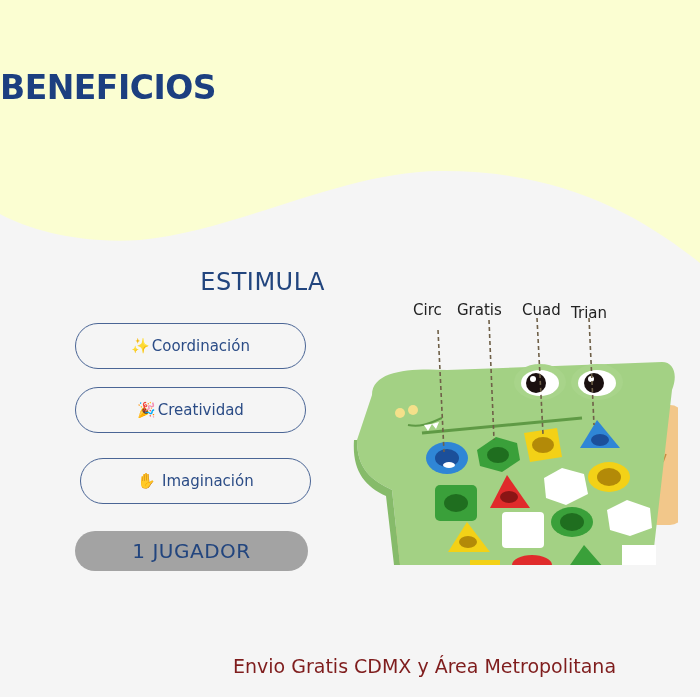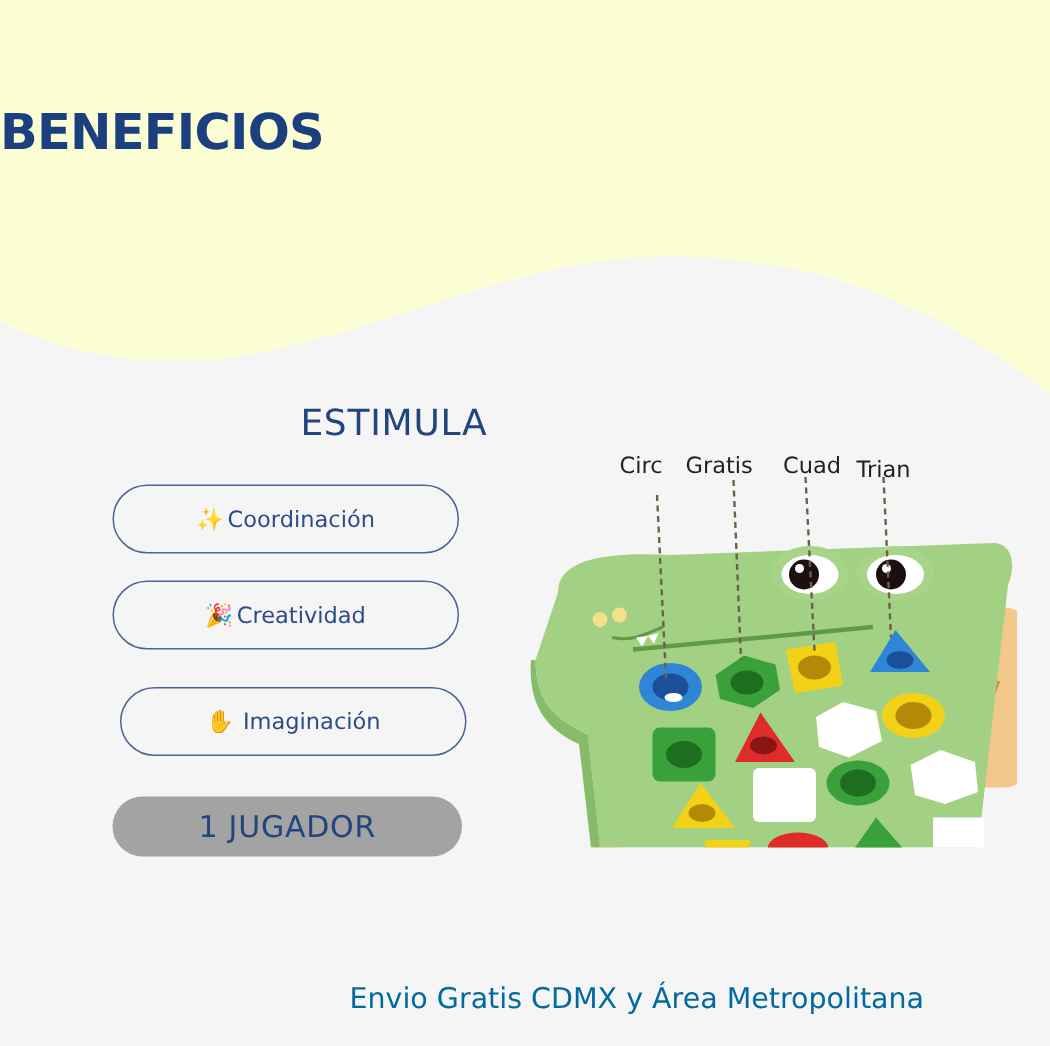--- a/index.html
+++ b/index.html
@@ -3,21 +3,21 @@
 <meta charset="utf-8">
 <style>
   html, body { margin:0; padding:0; }
   body { width:700px; height:697px; position:relative; overflow:hidden; background:#f5f5f5; font-family:"Liberation Sans", sans-serif; }
   .bg-wave { position:absolute; left:0; top:0; width:700px; height:697px; }
   .title { position:absolute; left:0; width:700px; top:68px; text-align:left; font-family:"DejaVu Sans", sans-serif; font-weight:bold; font-size:33px; letter-spacing:-0.5px; color:#1c3f80; }
   .subtitle { position:absolute; left:70px; width:255px; top:268px; text-align:right; font-family:"DejaVu Sans", sans-serif; font-size:24px; color:#22457e; letter-spacing:0.5px; }
   .pill { position:absolute; box-sizing:border-box; border:1.3px solid #4a6595; border-radius:24px; display:flex; align-items:center; justify-content:center; font-family:"DejaVu Sans", sans-serif; font-size:15px; color:#2b4c86; background:transparent; cursor:pointer; }
   .pill .emoji { font-size:15px; margin-right:2px; }
   .pill-yellow { position:absolute; left:75px; top:531px; width:233px; height:40px; border-radius:20px; background:#a3a3a3; display:flex; align-items:center; justify-content:center; font-family:"DejaVu Sans", sans-serif; font-size:20px; color:#22457e; letter-spacing:0.5px; }
-  .footer { position:absolute; left:233px; top:655px; font-family:"DejaVu Sans", sans-serif; font-size:19px; color:#0369a1; white-space:nowrap; }
+  .footer { position:absolute; left:233px; top:655px; font-family:"DejaVu Sans", sans-serif; font-size:19px; color:#7f1d1d; white-space:nowrap; }
   .product { position:absolute; left:352px; top:300px; width:328px; height:266px; }
   .shape-label { position:absolute; font-family:"DejaVu Sans", sans-serif; font-size:15px; color:#222; white-space:nowrap; }
 </style>
 </head>
 <body>
 
 <svg class="bg-wave" viewBox="0 0 700 697" width="700" height="697">
   <rect x="0" y="0" width="700" height="697" fill="#f5f5f5"></rect>
   <path d="M0,0 L700,0 L700,263 C640,215 560,170 440,171 C340,172 240,230 140,240 C80,244 30,230 0,214 Z" fill="#fbfed2"></path>
 </svg>

